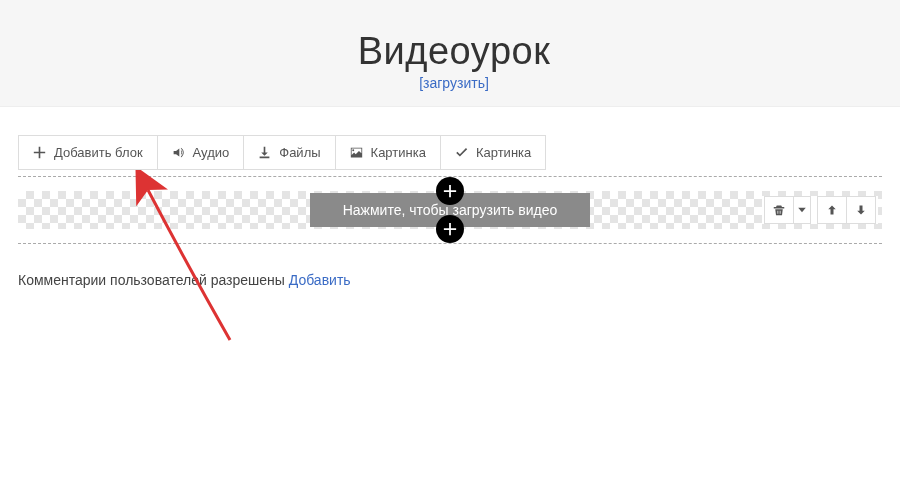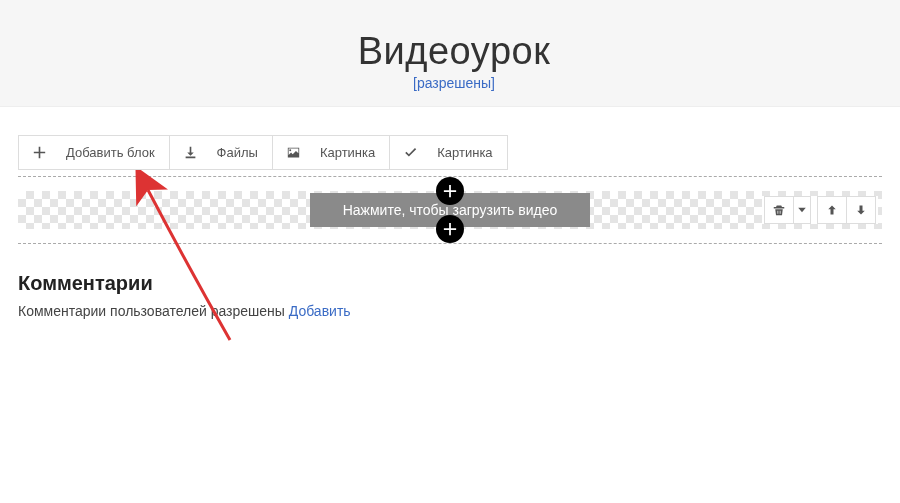--- a/index.html
+++ b/index.html
@@ -36,21 +36,21 @@
     display: flex;
   }
   .toolbar .tb-btn {
     border: 1px solid #ddd;
     background: #fff;
     color: #555;
     font-size: 13px;
     padding: 9px 14px;
     display: flex;
     align-items: center;
-    gap: 20px;
+    gap: 8px;
     cursor: pointer;
     margin-left: -1px;
   }
   .toolbar .tb-btn:first-child { margin-left: 0; }
   .toolbar .tb-btn svg { width: 13px; height: 13px; fill: #555; }
 
   .dashed-sep {
     border-top: 1px dashed #aaa;
     margin: 6px 18px 0 18px;
   }
@@ -152,29 +152,35 @@
     height: 175px;
     pointer-events: none;
     z-index: 20;
   }
 </style>
 </head>
 <body>
 
 <div class="header">
   <h1>Видеоурок</h1>
-  <a href="#" class="edit-link">[разрешены]</a>
+  <a href="#" class="edit-link">[загрузить]</a>
 </div>
 
 <div class="toolbar">
   <button class="tb-btn">
     <svg viewBox="0 0 16 16">
         <path d="M7 1h2v6h6v2H9v6H7V9H1V7h6z"></path>
       </svg>
     <span>Добавить блок</span>
+  </button>
+  <button class="tb-btn">
+    <svg viewBox="0 0 16 16">
+        <path d="M2 6h3l4-3v10l-4-3H2zM11 5a4 4 0 010 6v-1.5a2.5 2.5 0 000-3zM11 2a7 7 0 010 12v-1.5a5.5 5.5 0 000-9z"></path>
+      </svg>
+    <span>Аудио</span>
   </button>
   <button class="tb-btn">
     <svg viewBox="0 0 16 16">
         <path d="M7 1h2v7h3l-4 4-4-4h3zM2 13h12v2H2z"></path>
       </svg>
     <span>Файлы</span>
   </button>
   <button class="tb-btn">
     <svg viewBox="0 0 16 16">
         <path d="M1 2h14v12H1zm1 1v8l3-3 2 2 4-4 3 3V3zM4 4a1.2 1.2 0 110 2.4A1.2 1.2 0 014 4z"></path>
@@ -229,21 +235,20 @@
       <svg viewBox="0 0 16 16">
           <path d="M7 1h2v6h6v2H9v6H7V9H1V7h6z"></path>
         </svg>
     </div>
   </div>
 </div>
 
 <div class="dashed-sep" style="margin-top:14px"></div>
 
 <div class="comments">
-  <h2>Комментарии</h2>
   <p>
     <span>Комментарии пользователей разрешены </span><a href="#">Добавить</a>
   </p>
 </div>
 
 <svg class="arrow-overlay" viewBox="0 0 120 175">
   <defs>
     <marker id="ah" markerWidth="12" markerHeight="12" refX="3" refY="6" orient="auto">
       <path d="M0,0 L12,6 L0,12 L3,6 z" fill="#d33"></path>
     </marker>

